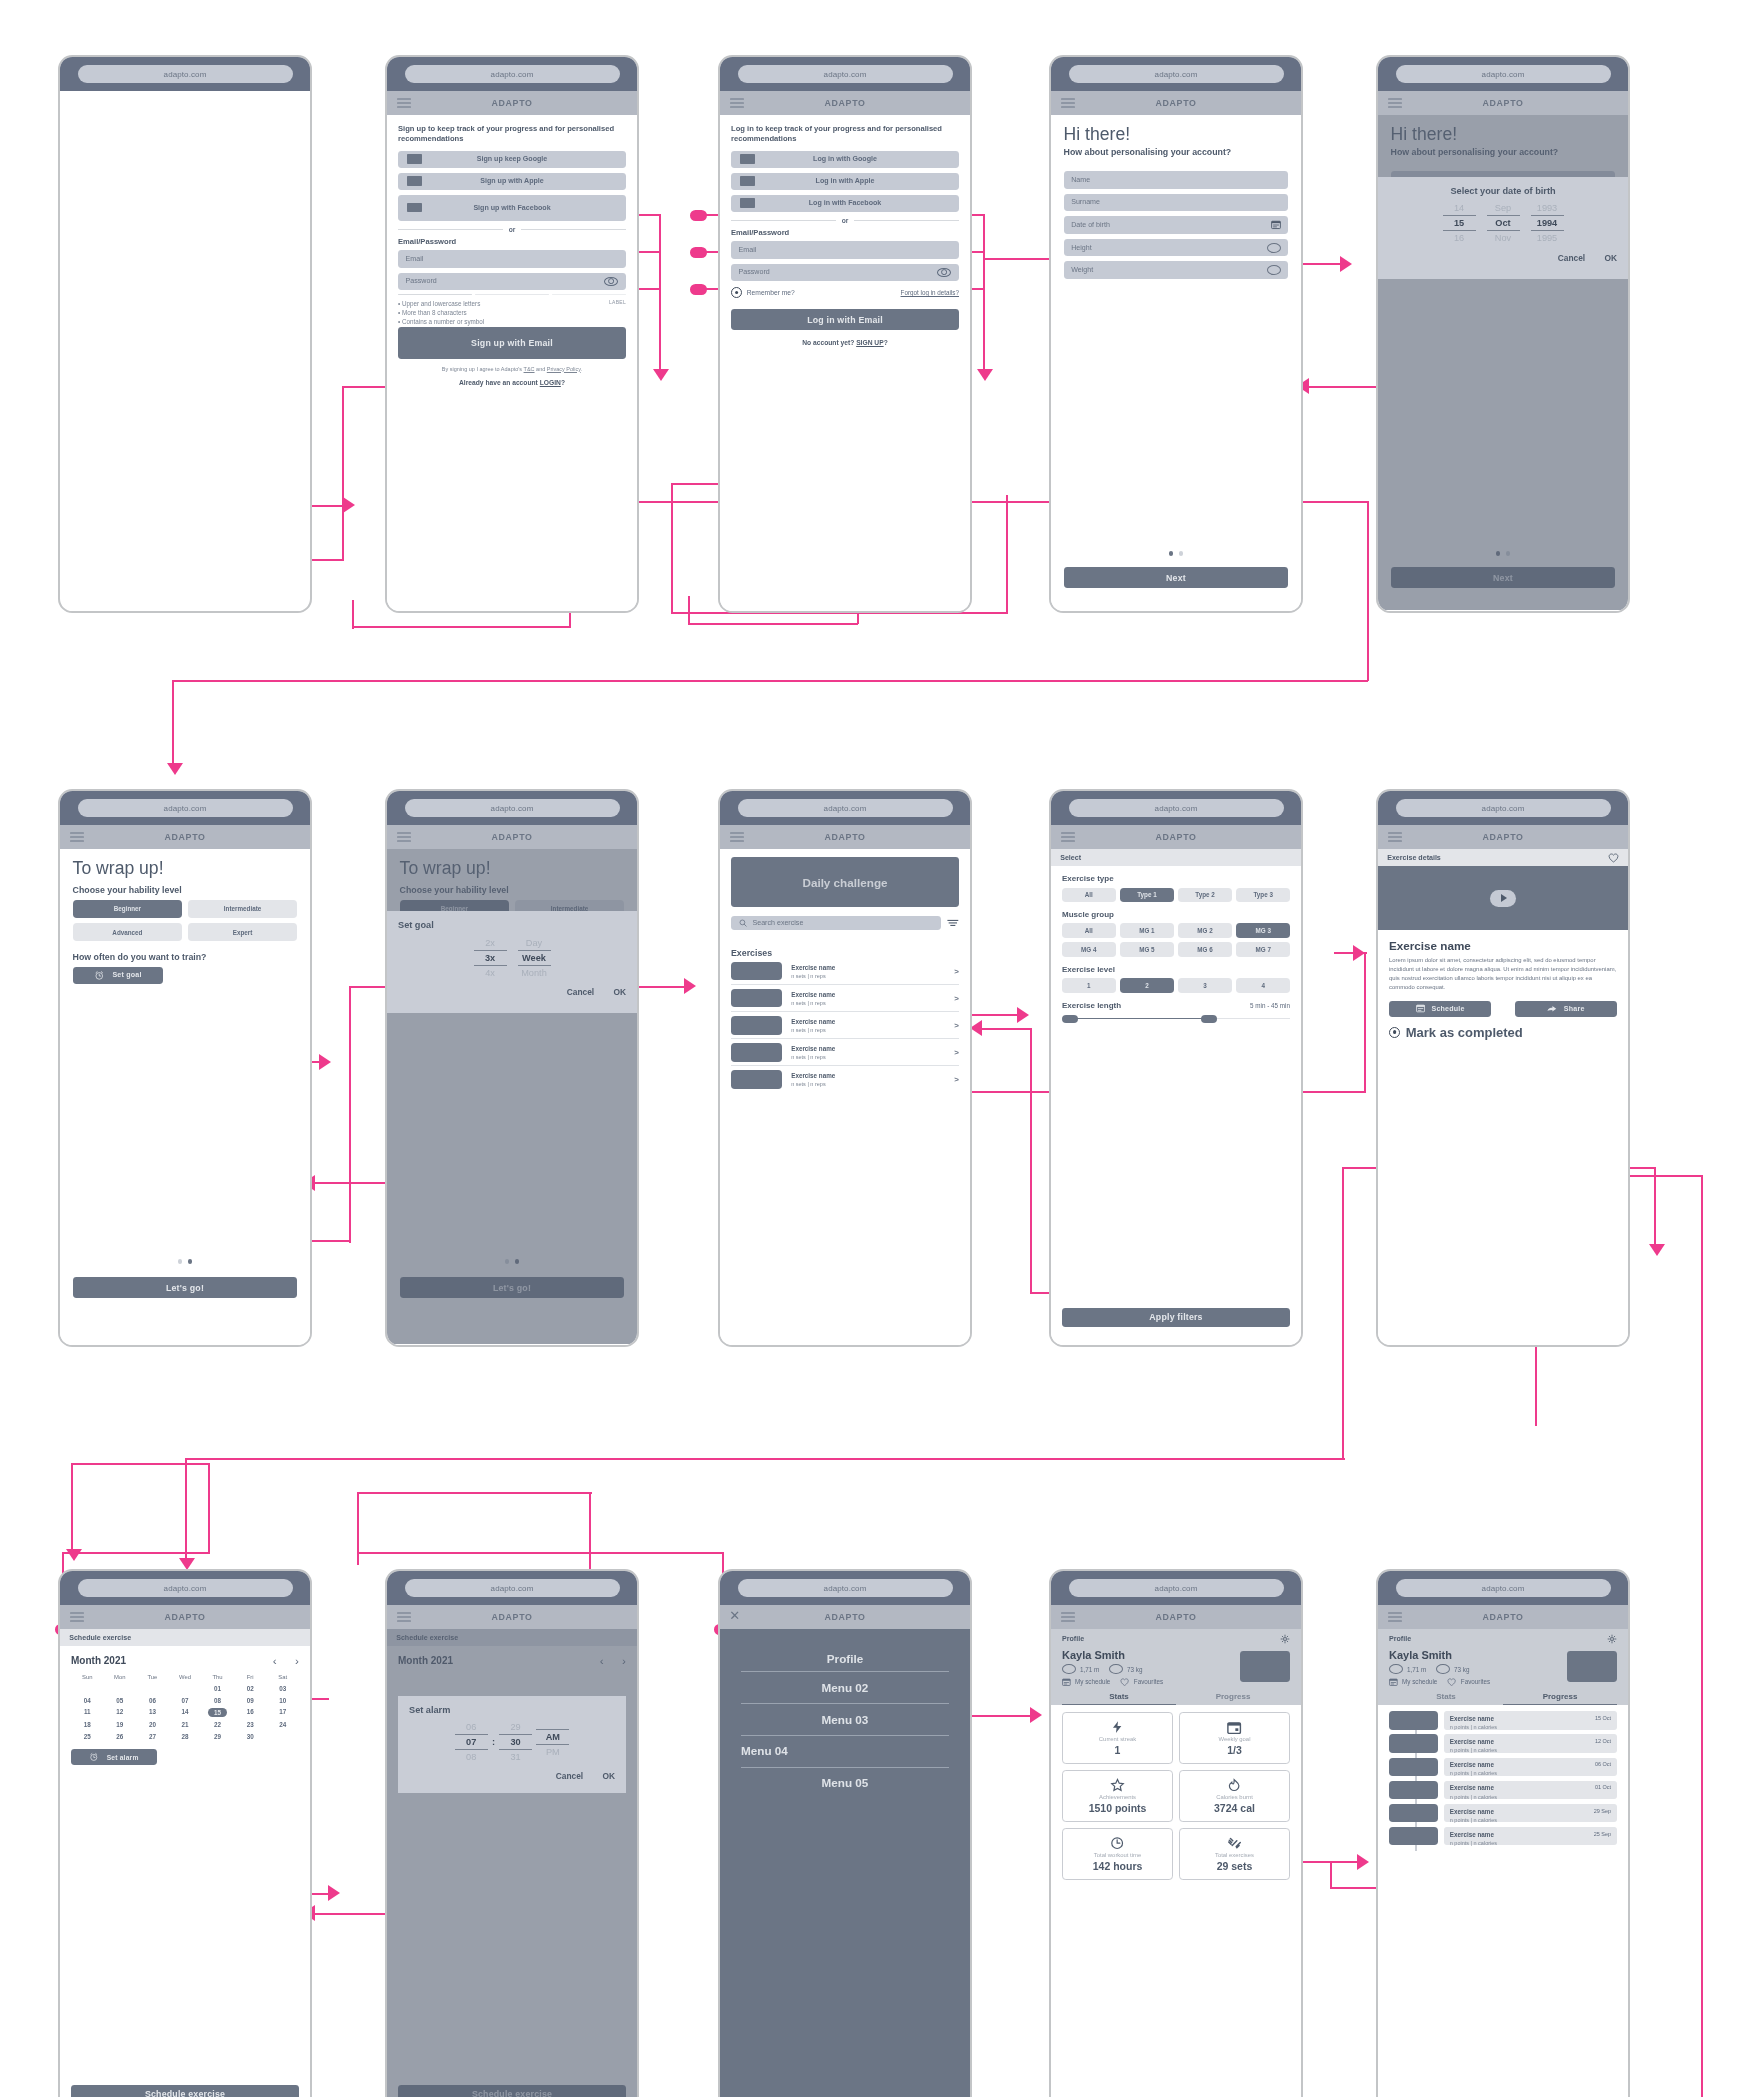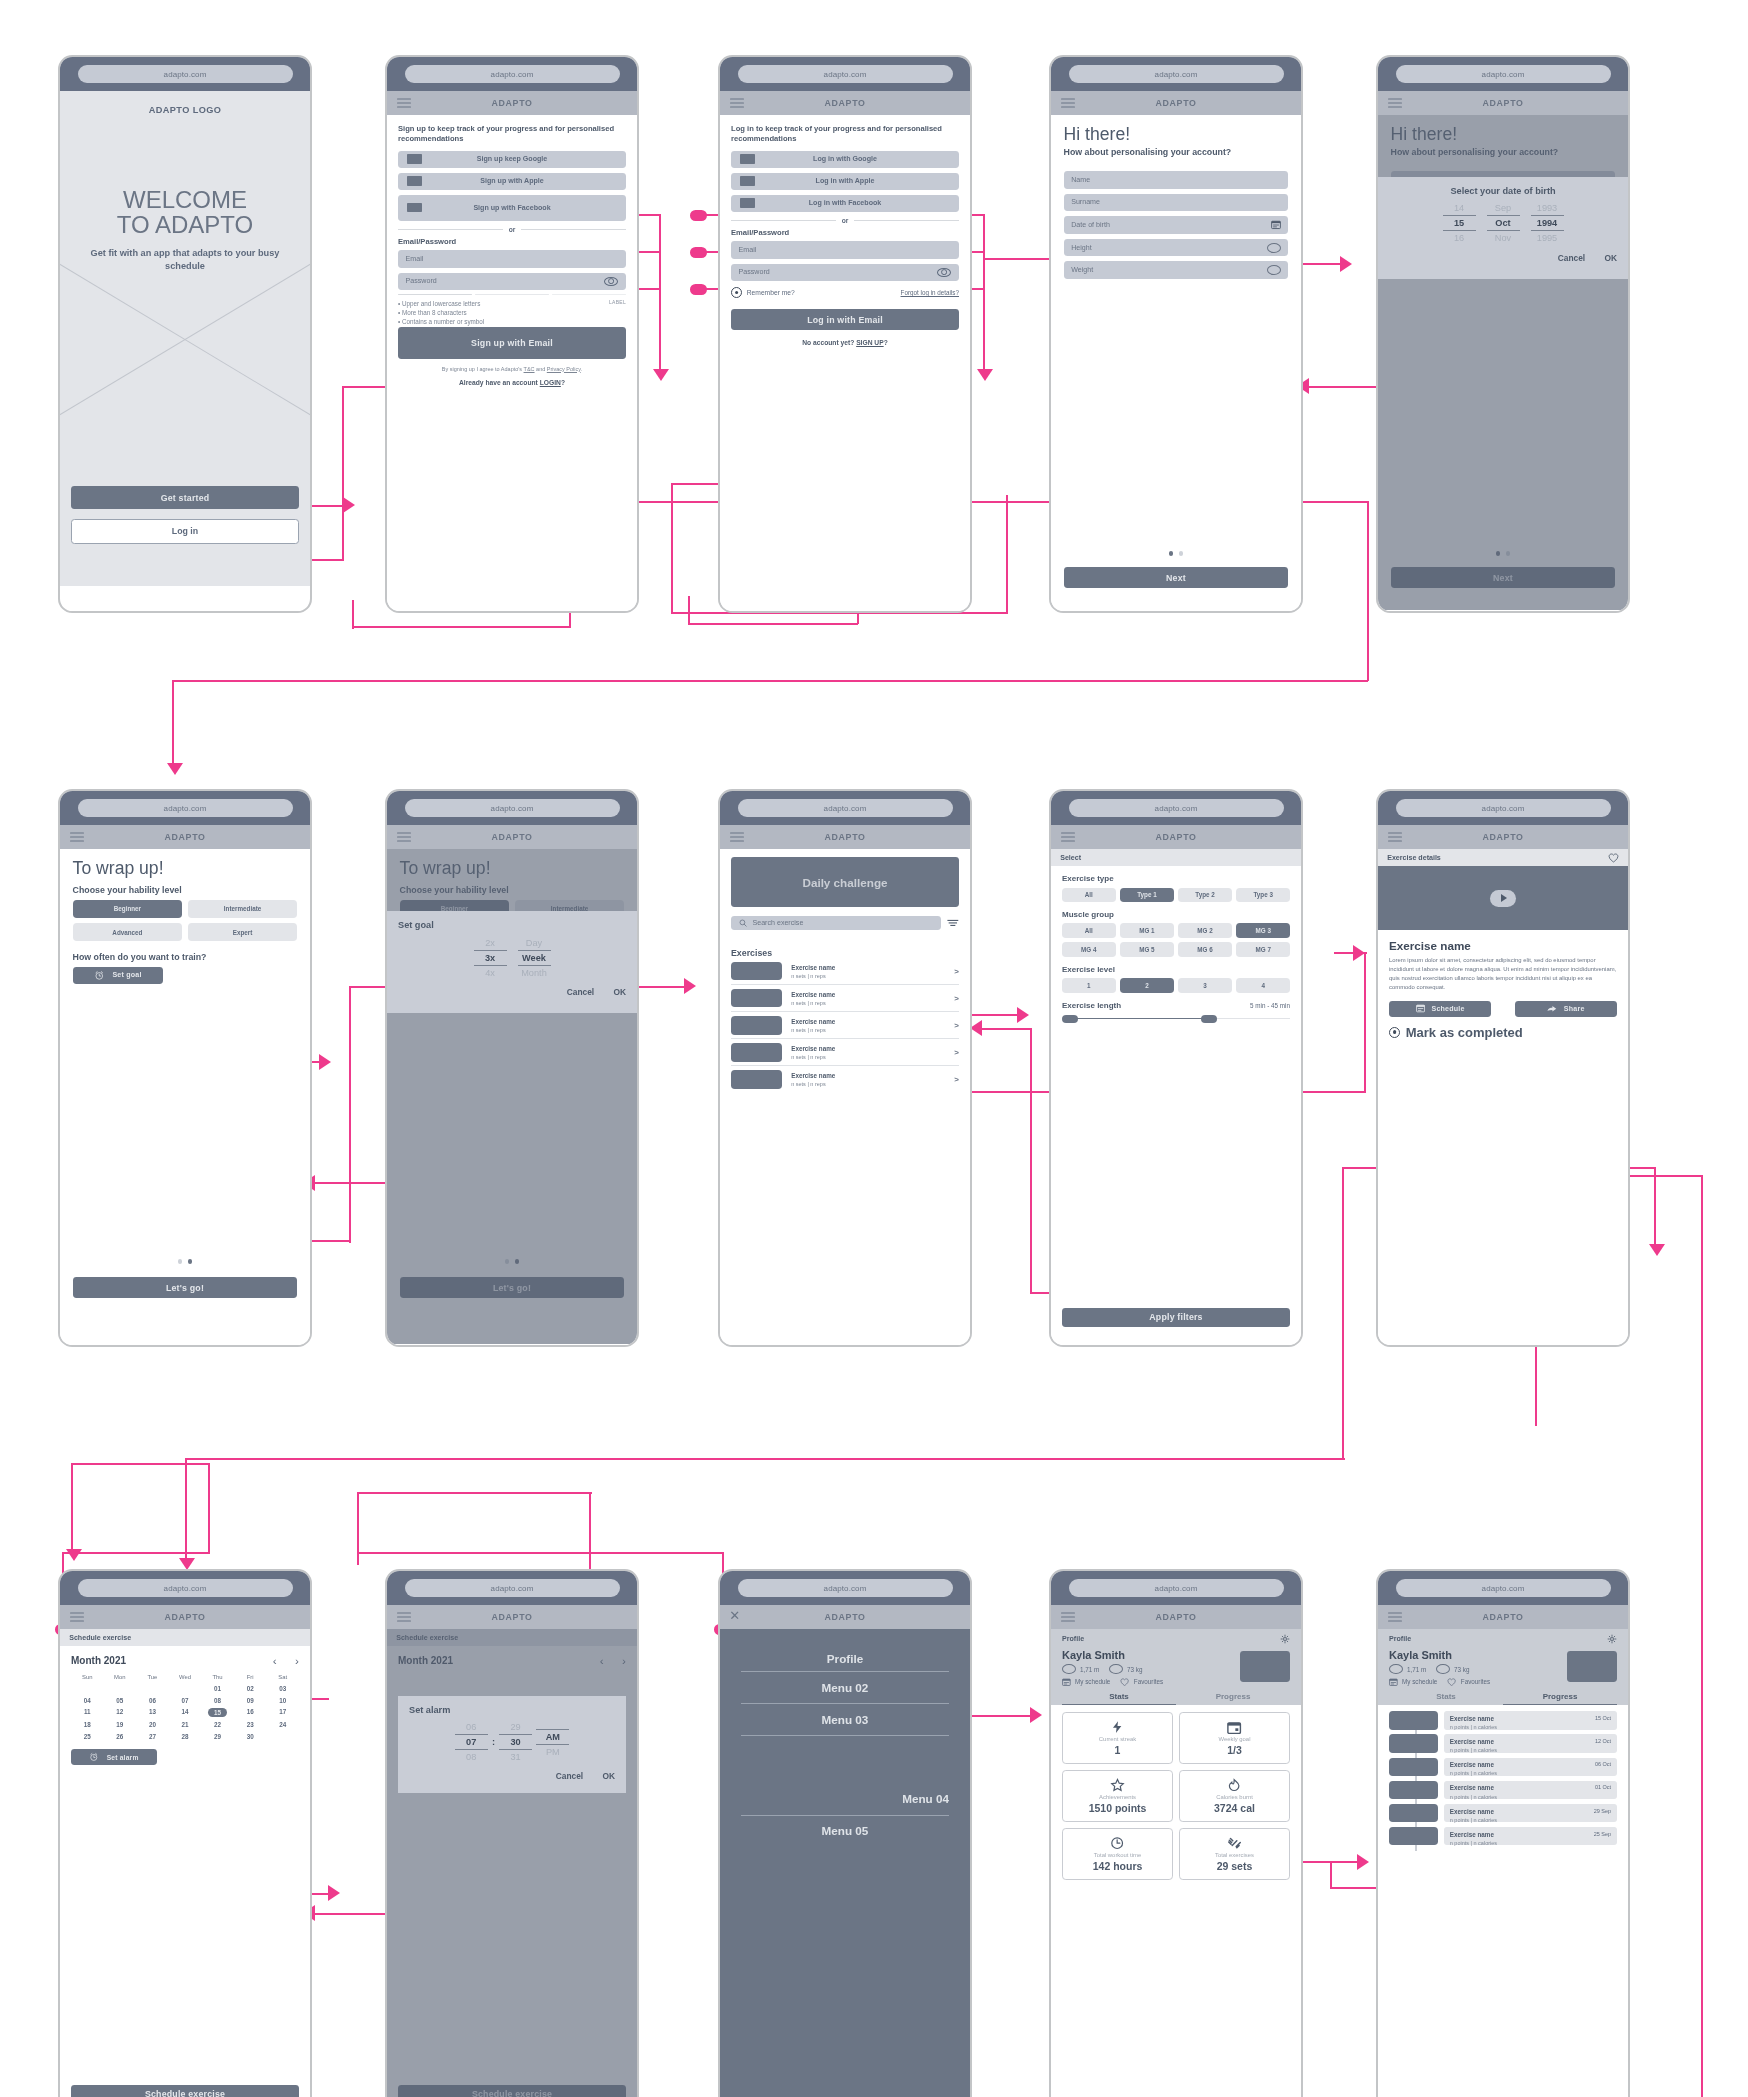--- a/index.html
+++ b/index.html
@@ -268,35 +268,20 @@
     <div class="ln lnv" style="left:1413px;top:1861px;height:27px;"></div>
     <div class="ln lnh" style="left:1330px;top:1887px;width:84px;"></div>
     <div class="ln lnv" style="left:1330px;top:1861px;height:26px;"></div>
     <div class="ln lnh" style="left:1233px;top:1861px;width:57px;"></div>
     <div class="arr arr-l" style="left:1222px;top:1854px;"></div>
   </div>
 
   <div class="phone" style="left:58px;top:55px;">
     <div class="browserbar">
       <div class="urlpill">adapto.com</div>
-    </div>
-    <div class="screen">
-      <div class="xbox"></div>
-      <div style="position:absolute;inset:0;display:flex;flex-direction:column;align-items:center;padding:14.3px 11px;box-sizing:border-box;">
-        <div style="font-size:9.2px;font-weight:bold;color:#5e6a7d;letter-spacing:0.4px;">ADAPTO LOGO</div>
-        <div style="margin-top:73px;text-align:center;line-height:1.04;">
-          <div style="font-size:24px;color:#6b7585;">WELCOME</div>
-          <div style="font-size:24px;color:#6b7585;">TO ADAPTO</div>
-        </div>
-        <div style="margin-top:9.2px;text-align:center;font-size:9.2px;font-weight:bold;color:#5e6a7d;line-height:1.35;max-width:197px;">Get fit with an app that adapts to your busy schedule</div>
-        <div style="position:absolute;left:11px;right:11px;bottom:42px;">
-          <div class="btn-dark" style="height:23.5px;">Get started</div>
-          <div class="btn-outline" style="height:23.5px;margin-top:9.2px;">Log in</div>
-        </div>
-      </div>
     </div>
   </div>
 
   <div class="phone" style="left:385px;top:55px;">
     <div class="browserbar">
       <div class="urlpill">adapto.com</div>
     </div>
     <div class="appbar">
       <div class="hamb">
           <i></i>
@@ -940,21 +925,21 @@
       <div class="xico">✕</div>
       <div class="title">ADAPTO</div>
     </div>
     <div class="screen" style="background:#6b7585;padding:17.6px 21px;box-sizing:border-box;">
       <div style="text-align:center;font-size:11.7px;font-weight:bold;color:#dfe3e8;padding:5.9px 0;">Profile</div>
       <div style="height:0.4px;background:#9aa3b0;"></div>
       <div style="text-align:center;font-size:11.7px;font-weight:bold;color:#dfe3e8;padding:9.2px 0;">Menu 02</div>
       <div style="height:0.4px;background:#9aa3b0;"></div>
       <div style="text-align:center;font-size:11.7px;font-weight:bold;color:#dfe3e8;padding:9.2px 0;">Menu 03</div>
       <div style="height:0.4px;background:#9aa3b0;"></div>
-      <div style="text-align:right;font-size:11.7px;font-weight:bold;color:#dfe3e8;padding:9.2px 0;margin-top:48px;">Menu 04</div>
+      <div style="text-align:left;font-size:11.7px;font-weight:bold;color:#dfe3e8;padding:9.2px 0;">Menu 04</div>
       <div style="height:0.4px;background:#9aa3b0;"></div>
       <div style="text-align:center;font-size:11.7px;font-weight:bold;color:#dfe3e8;padding:9.2px 0;">Menu 05</div>
     </div>
   </div>
 
   <div class="phone" style="left:1049px;top:1569px;">
     <div class="browserbar">
       <div class="urlpill">adapto.com</div>
     </div>
     <div class="appbar">

